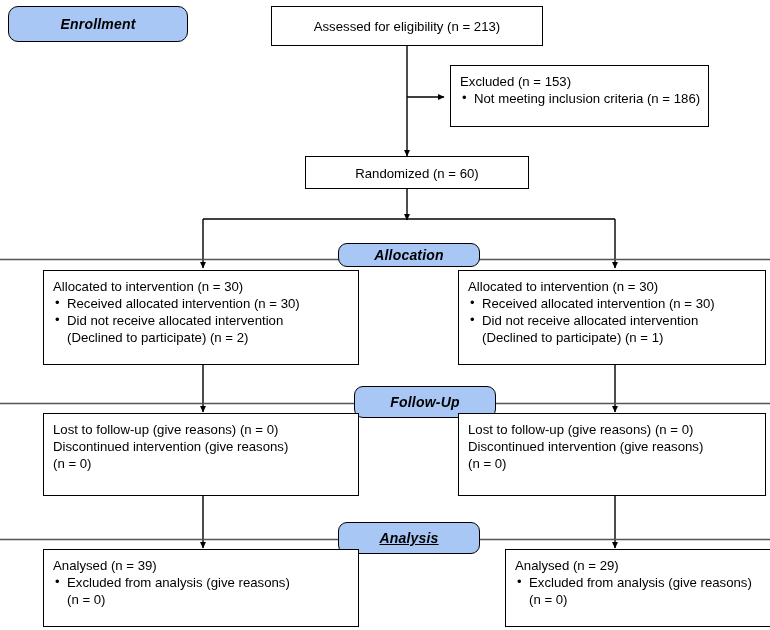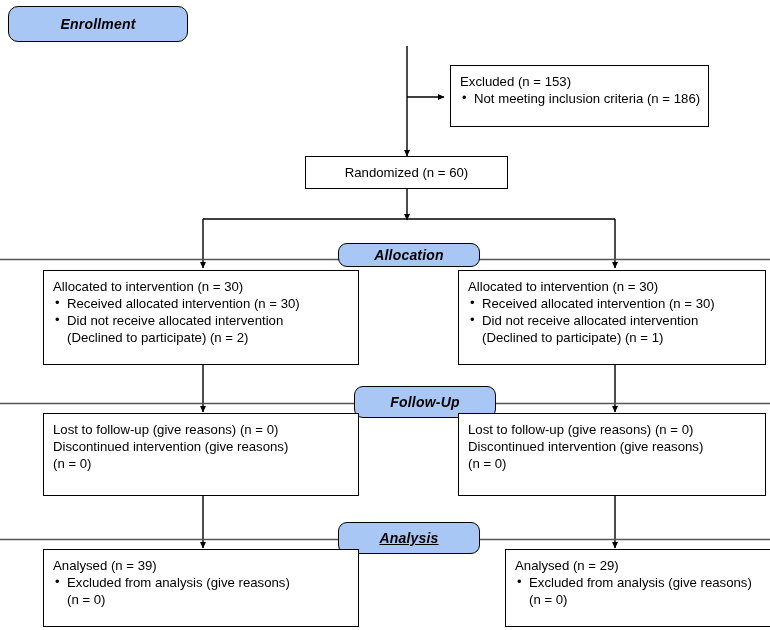--- a/index.html
+++ b/index.html
@@ -94,27 +94,30 @@
   </svg>
 
   <div class="pill enroll" style="left:8px;top:6px;width:180px;height:36px;">Enrollment</div>
 
   <div class="pill" style="left:338px;top:243px;width:142px;height:24px;">Allocation</div>
 
   <div class="pill" style="left:338px;top:386px;width:142px;height:32px;margin-left:16px;">Follow-Up</div>
 
   <div class="pill" style="left:338px;top:522px;width:142px;height:32px;text-decoration:underline;">Analysis</div>
 
+  <div class="box" style="left:271px;top:6px;width:272px;height:40px;display:flex;align-items:center;justify-content:center;">
+    <div class="line center">Assessed for eligibility (n = 213)</div>
+  </div>
 
   <div class="box" style="left:450px;top:65px;width:259px;height:62px;">
     <div class="line">Excluded (n = 153)</div>
     <div class="bullet">Not meeting inclusion criteria (n = 186)</div>
   </div>
 
-  <div class="box" style="left:305px;top:156px;width:203px;height:33px;display:flex;align-items:flex-start;justify-content:center;">
+  <div class="box" style="left:305px;top:156px;width:224px;height:33px;display:flex;align-items:center;justify-content:center;">
     <div class="line center">Randomized (n = 60)</div>
   </div>
 
   <div class="box" style="left:43px;top:270px;width:316px;height:95px;">
     <div class="line">Allocated to intervention (n = 30)</div>
     <div class="bullet">Received allocated intervention (n = 30)</div>
     <div class="bullet">Did not receive allocated intervention</div>
     <div class="cont">(Declined to participate) (n = 2)</div>
   </div>
 

